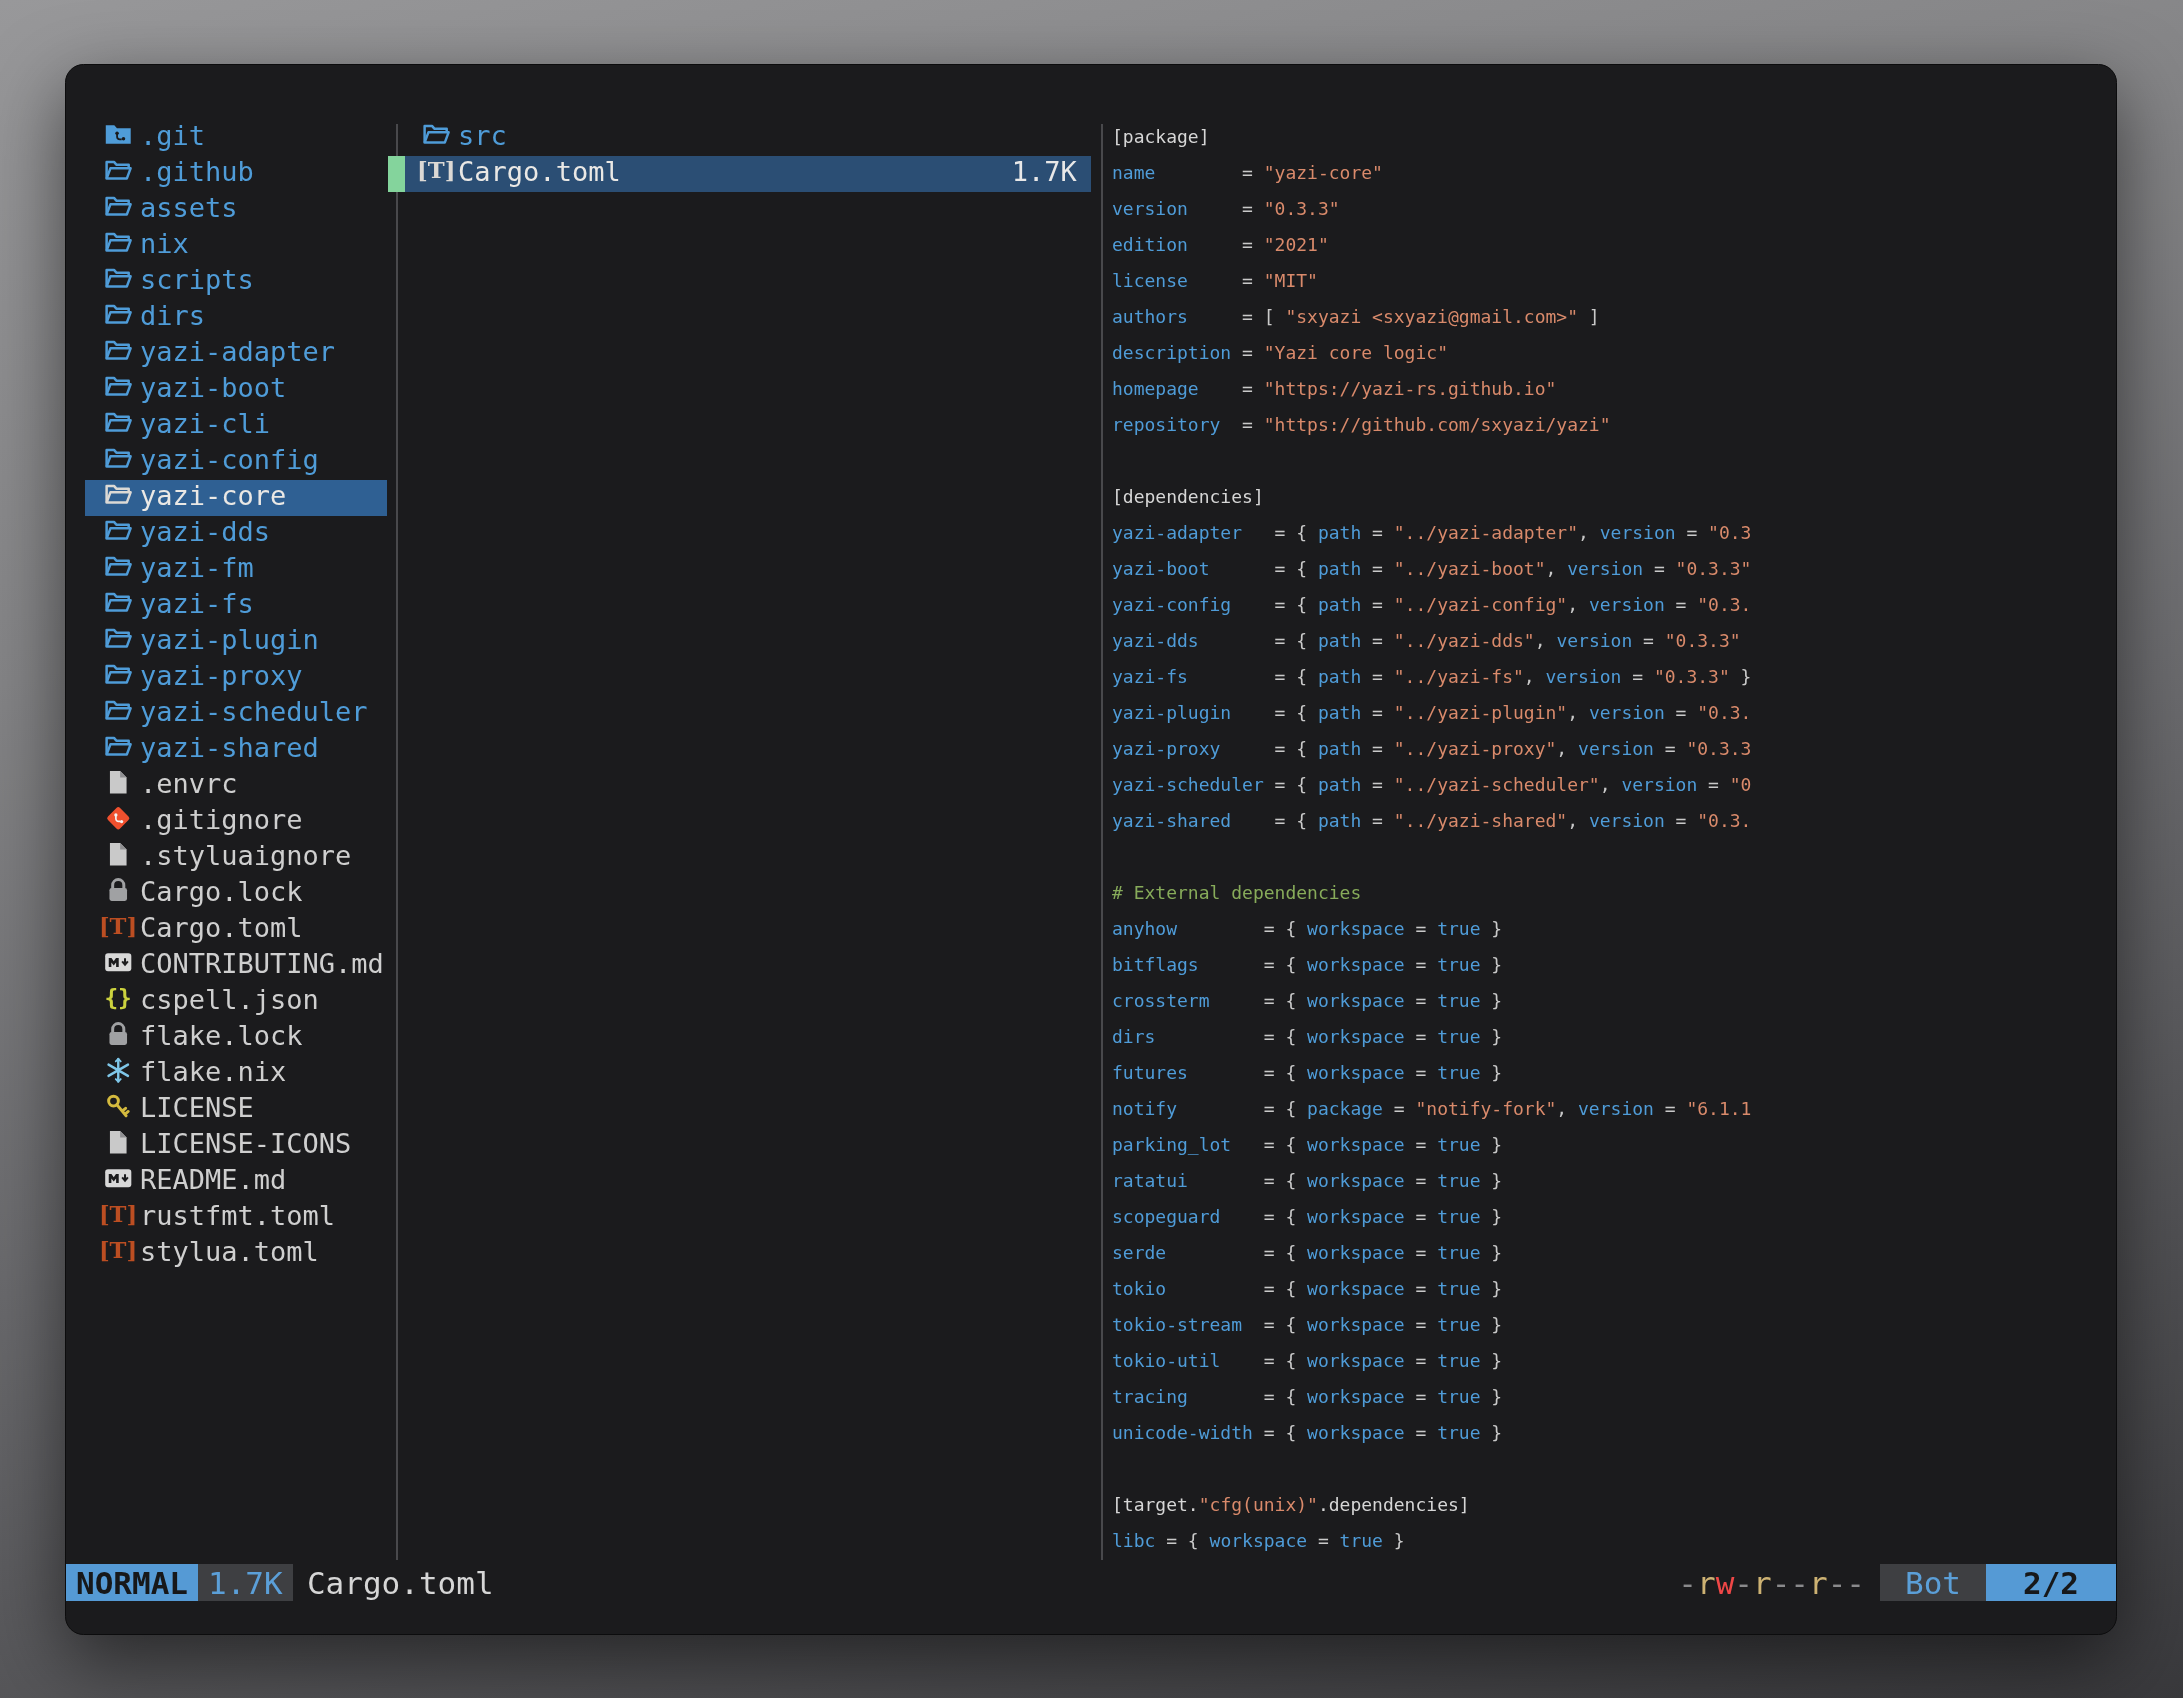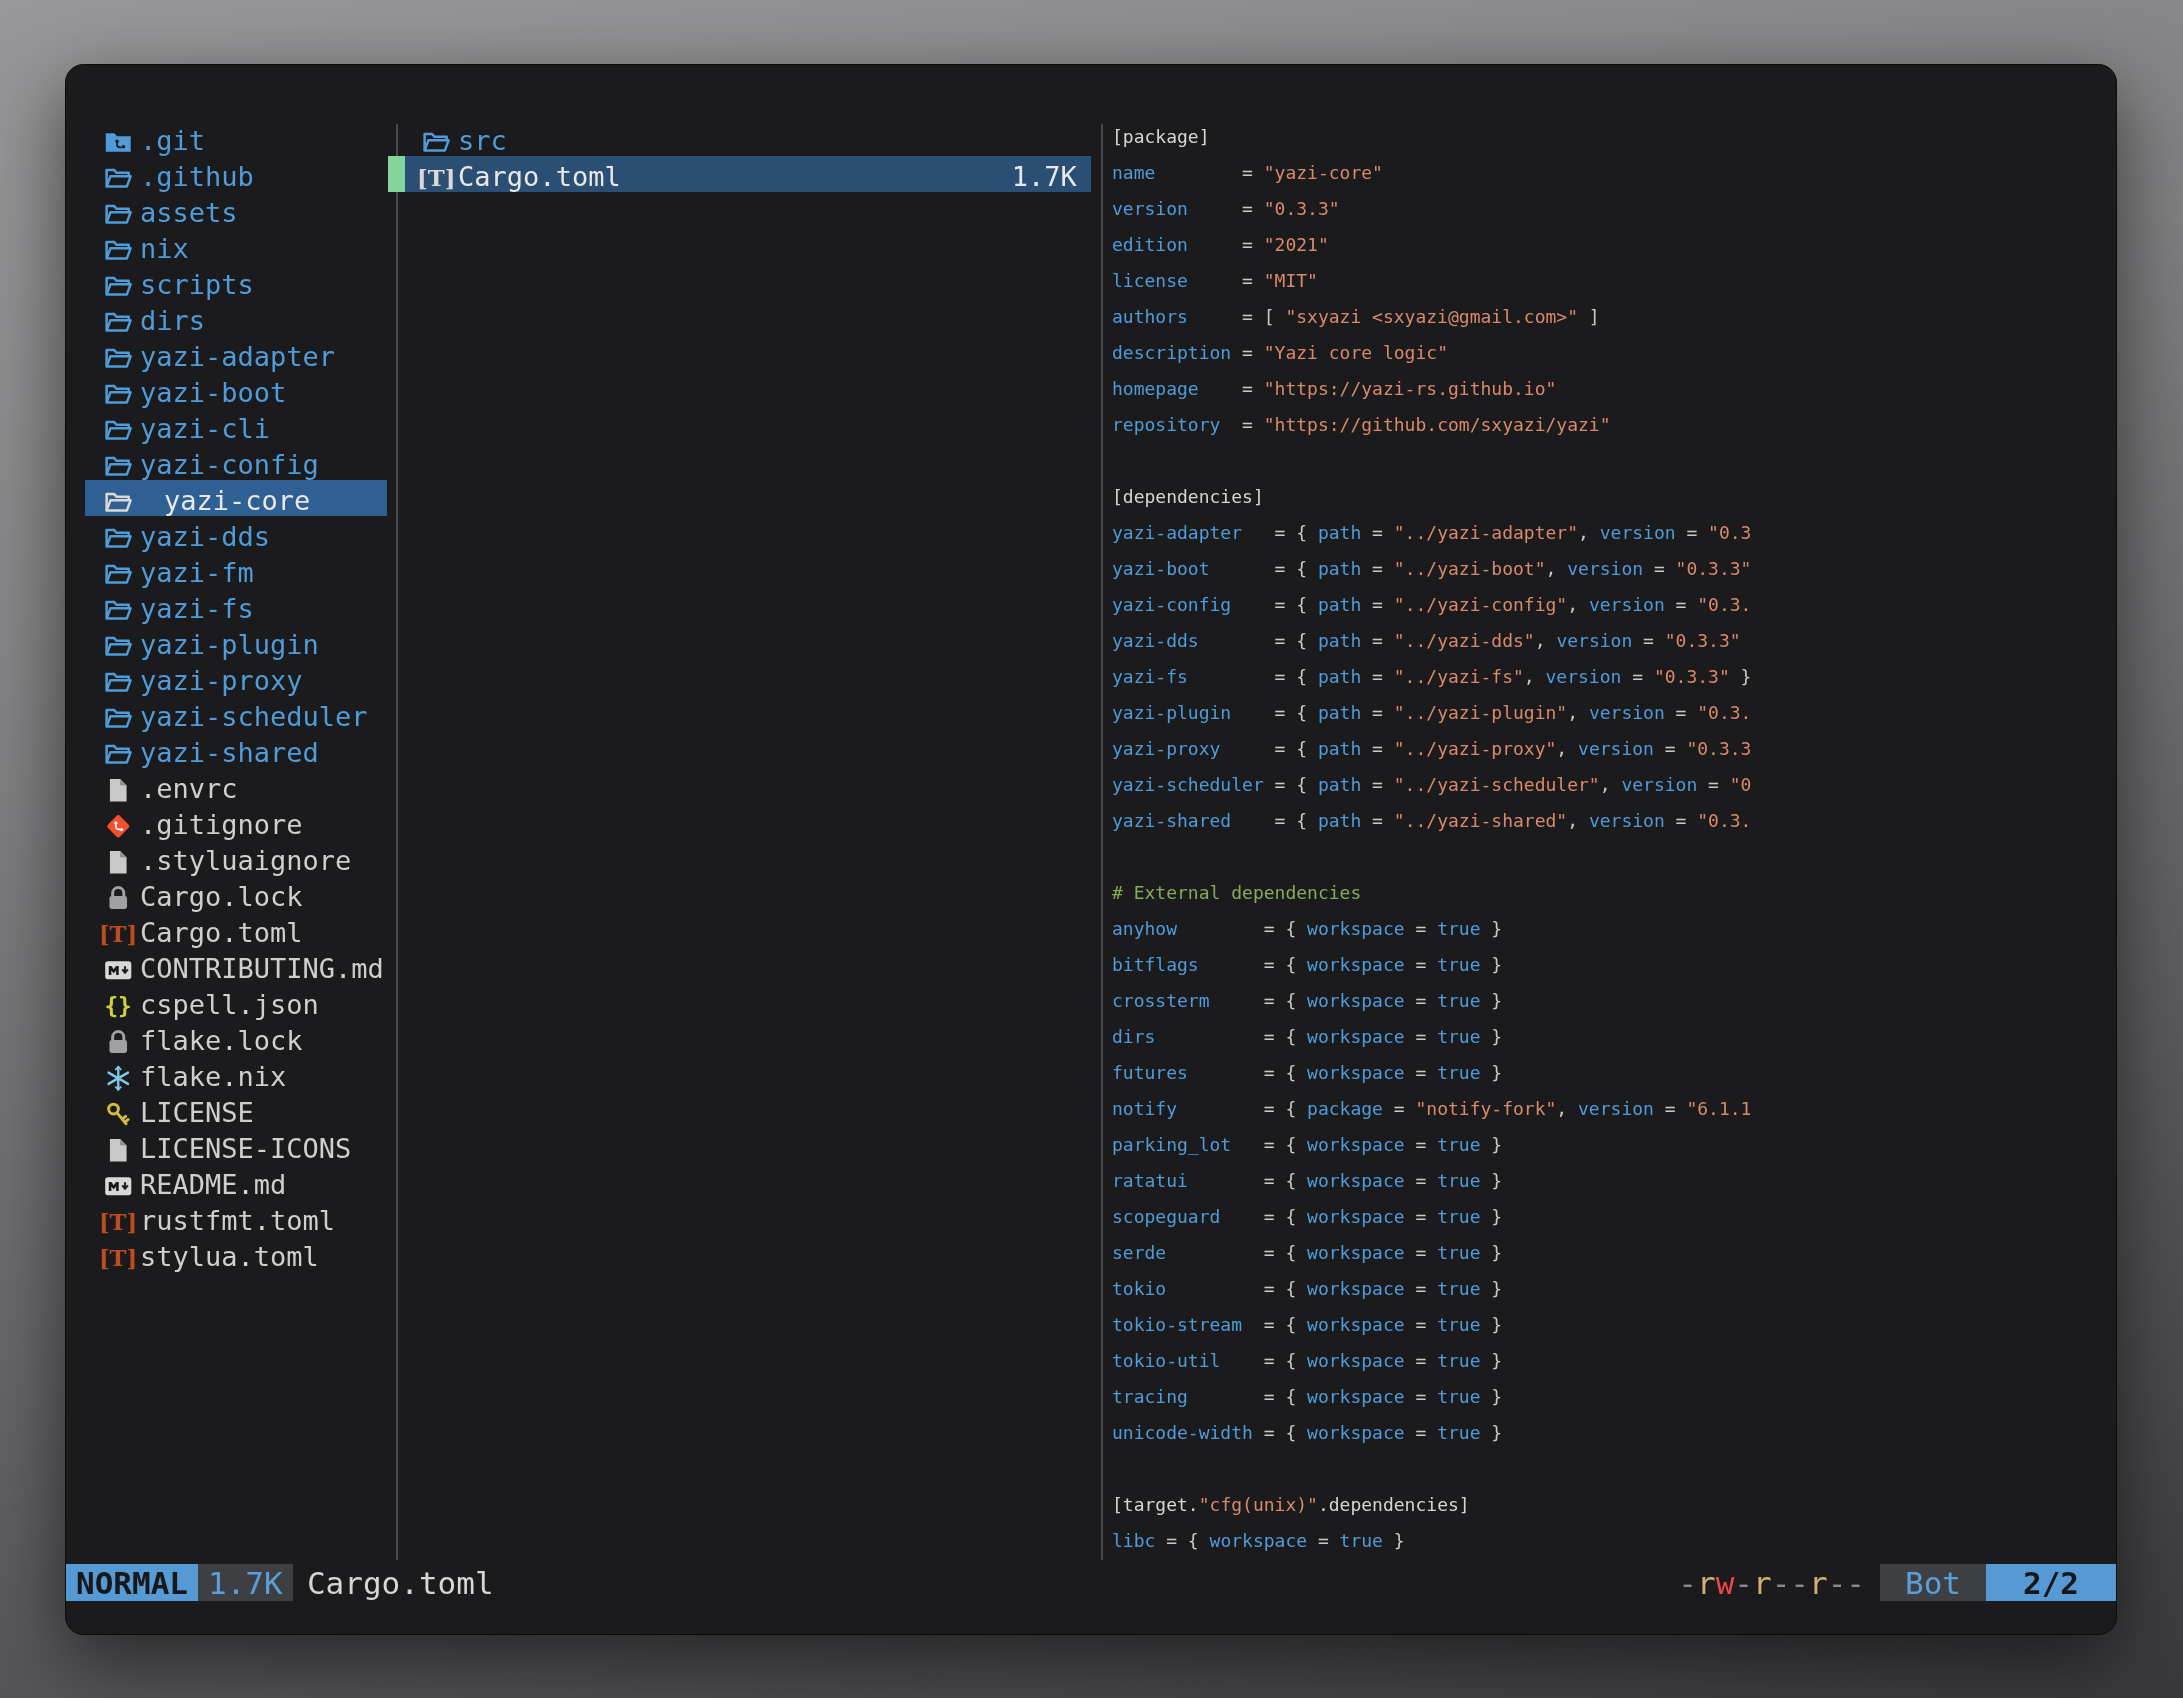--- a/index.html
+++ b/index.html
@@ -17,21 +17,21 @@
   .vline{position:absolute;top:59px;bottom:74px;width:1.7px;background:#49494c;}
   .vline.l{left:330px;}
   .vline.r{left:1035px;}
 
   .pane{position:absolute;top:55px;}
   .pane-left{left:18.5px;width:302px;}
   .pane-mid{left:322px;width:703px;top:55px;}
   .pane-preview{left:1046px;top:54px;width:998px;height:1452px;overflow:hidden;}
 
   .frow{
-    display:flex;align-items:flex-end;height:36px;
+    display:flex;align-items:flex-start;height:36px;
     font-size:27px;color:#cfcfcf;position:relative;box-sizing:border-box;
   }
   .pane-left .frow{padding-left:19.3px;}
   .pane-mid .frow{padding-left:34px;}
   .frow .icon{
     width:28.5px;height:28.5px;margin-right:7.6px;flex:0 0 28.5px;
     display:flex;align-items:center;justify-content:center;
   }
   .frow .icon svg{width:100%;height:100%;display:block;}
   .icon.txticon{font-weight:bold;font-size:22.7px;line-height:28.5px;justify-content:center;}
@@ -41,21 +41,21 @@
   .ic-file{color:#c9c9c9;}
   .ic-git-diamond{color:#f0502e;}
   .ic-lock{color:#a0a1a3;}
   .ic-markdown{color:#d8d8d8;}
   .ic-snowflake{color:#7fc7e9;}
   .ic-key{color:#d4ba3e;}
   .lbl{white-space:pre;}
   .lbl.dir{color:#4f9cd8;}
   .lbl.file{color:#cfcfcf;}
   .fsize{margin-left:auto;padding-right:14.3px;color:#e8e8e8;}
-  .pane-left .frow.selected{background:#2f6093;gap:24px;}
+  .pane-left .frow.selected{background:#2f6093;}
   .pane-mid .frow.selected{background:#2b4e74;}
   .frow.selected .lbl{color:#eae8e5;}
   .frow.selected .icon{color:#dcd9d5;}
   .pane-mid .frow.selected::before{
     content:"";position:absolute;left:0;top:0;bottom:0;width:17px;background:#84d49c;
   }
 
   .pline{height:36px;line-height:36px;font-size:18px;white-space:pre;}
   .sg-k{color:#4f9cd8;}
   .sg-p{color:#c9c9c9;}

